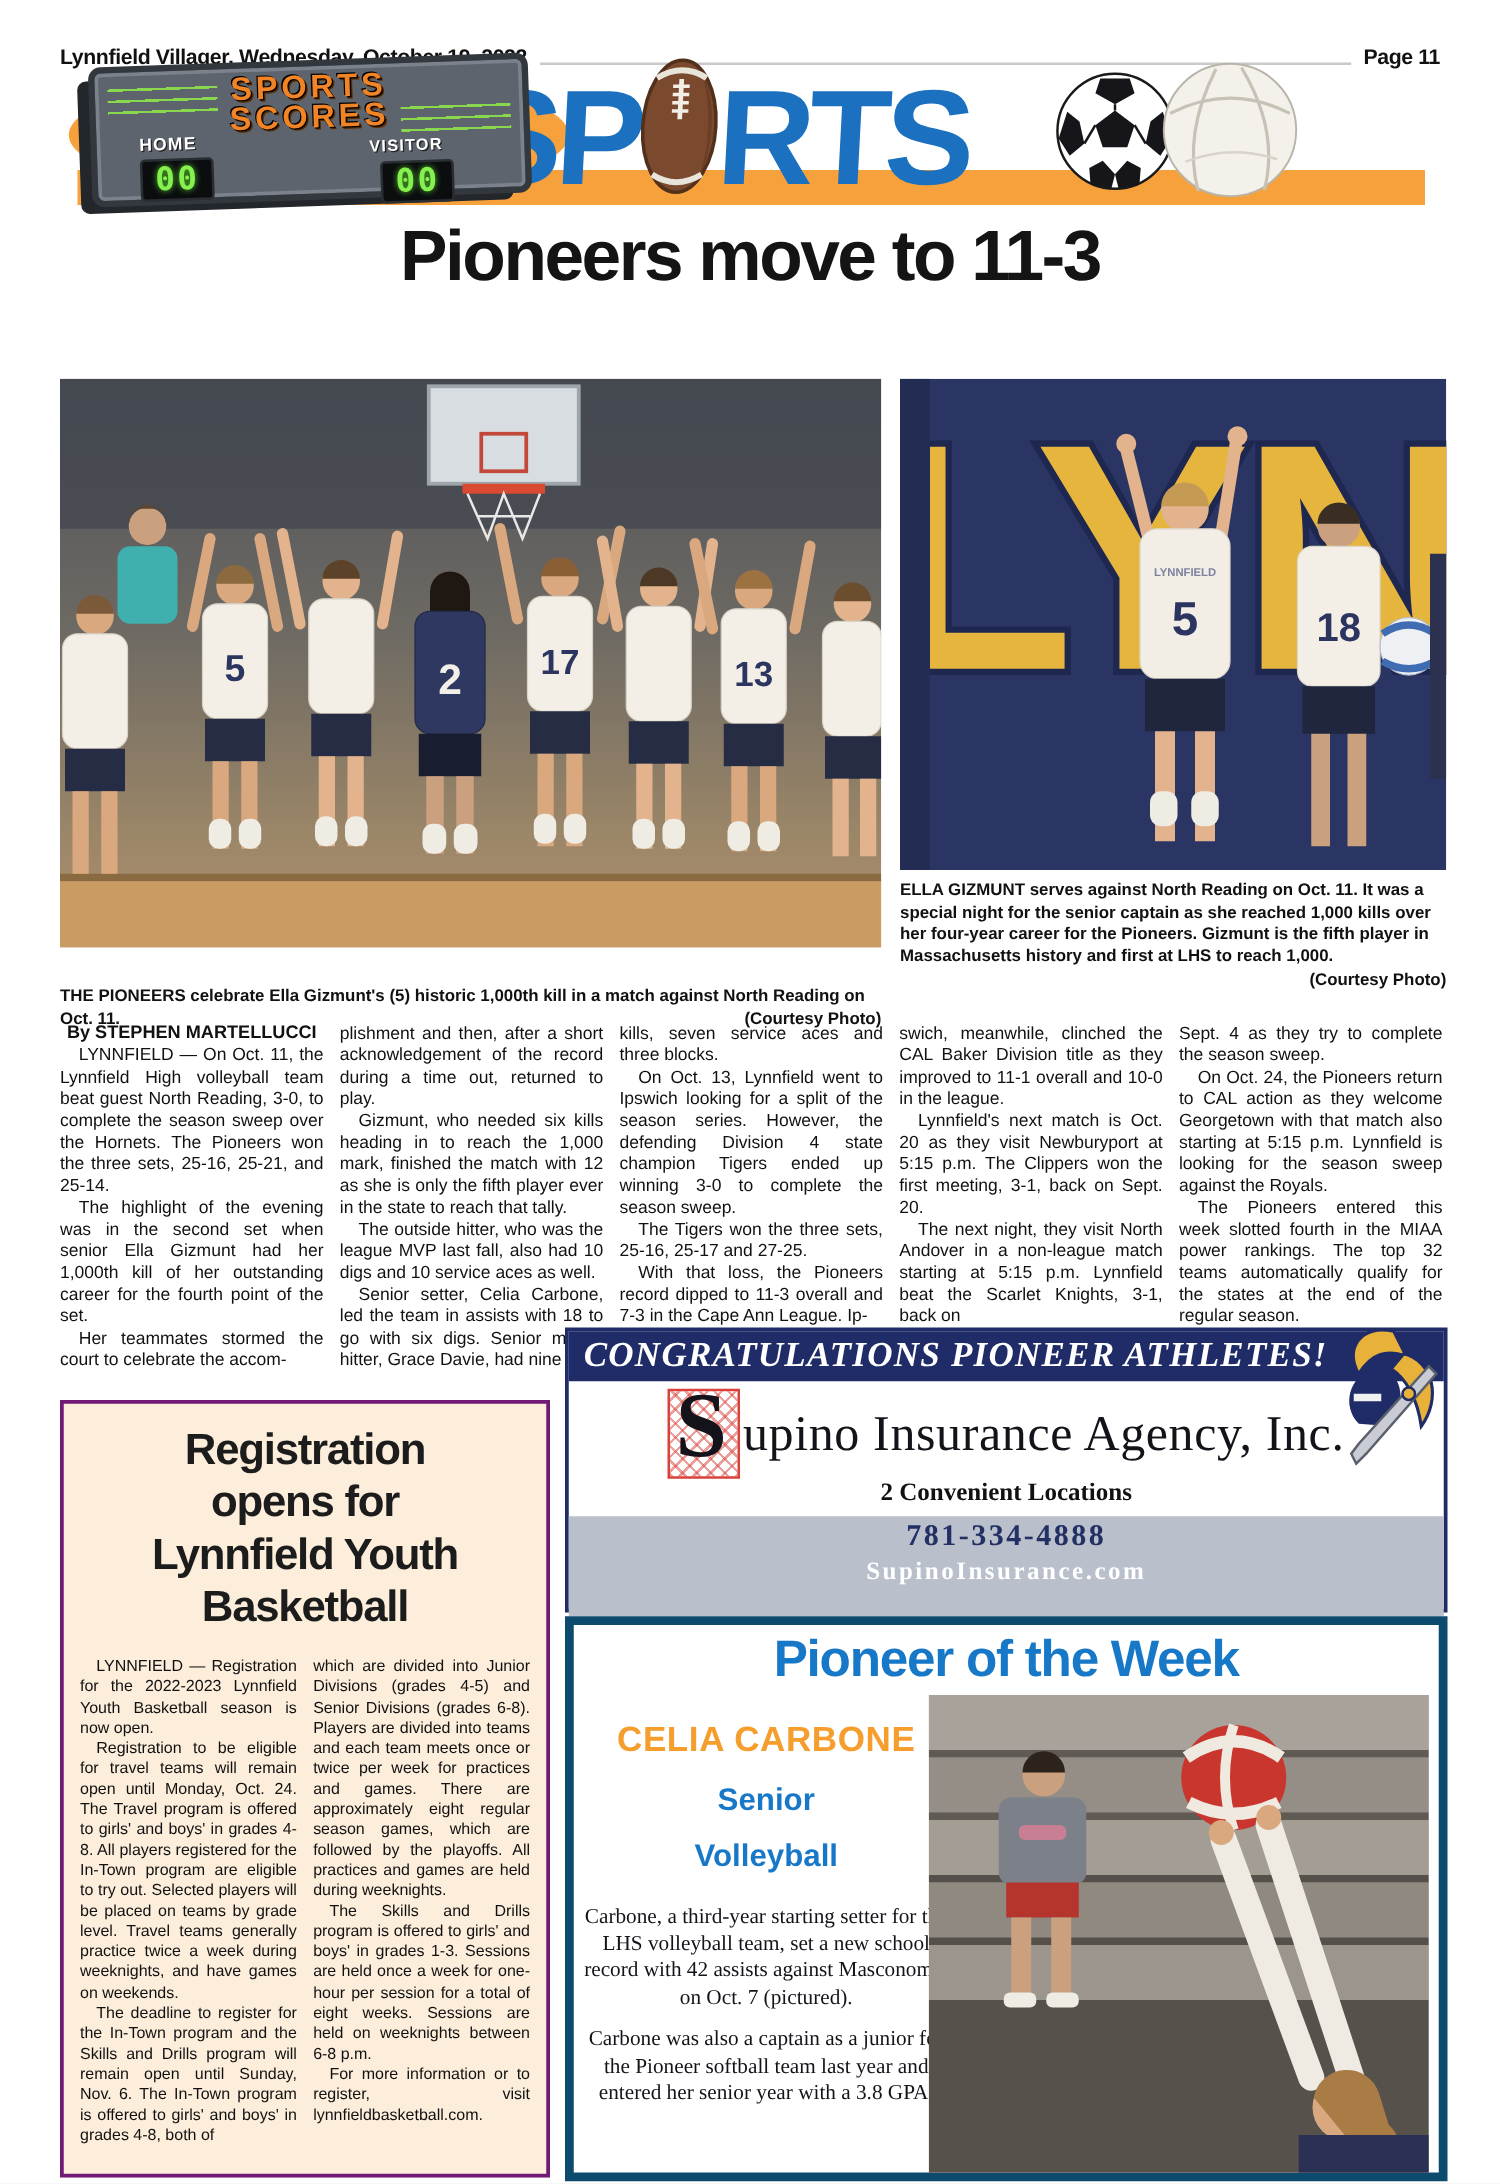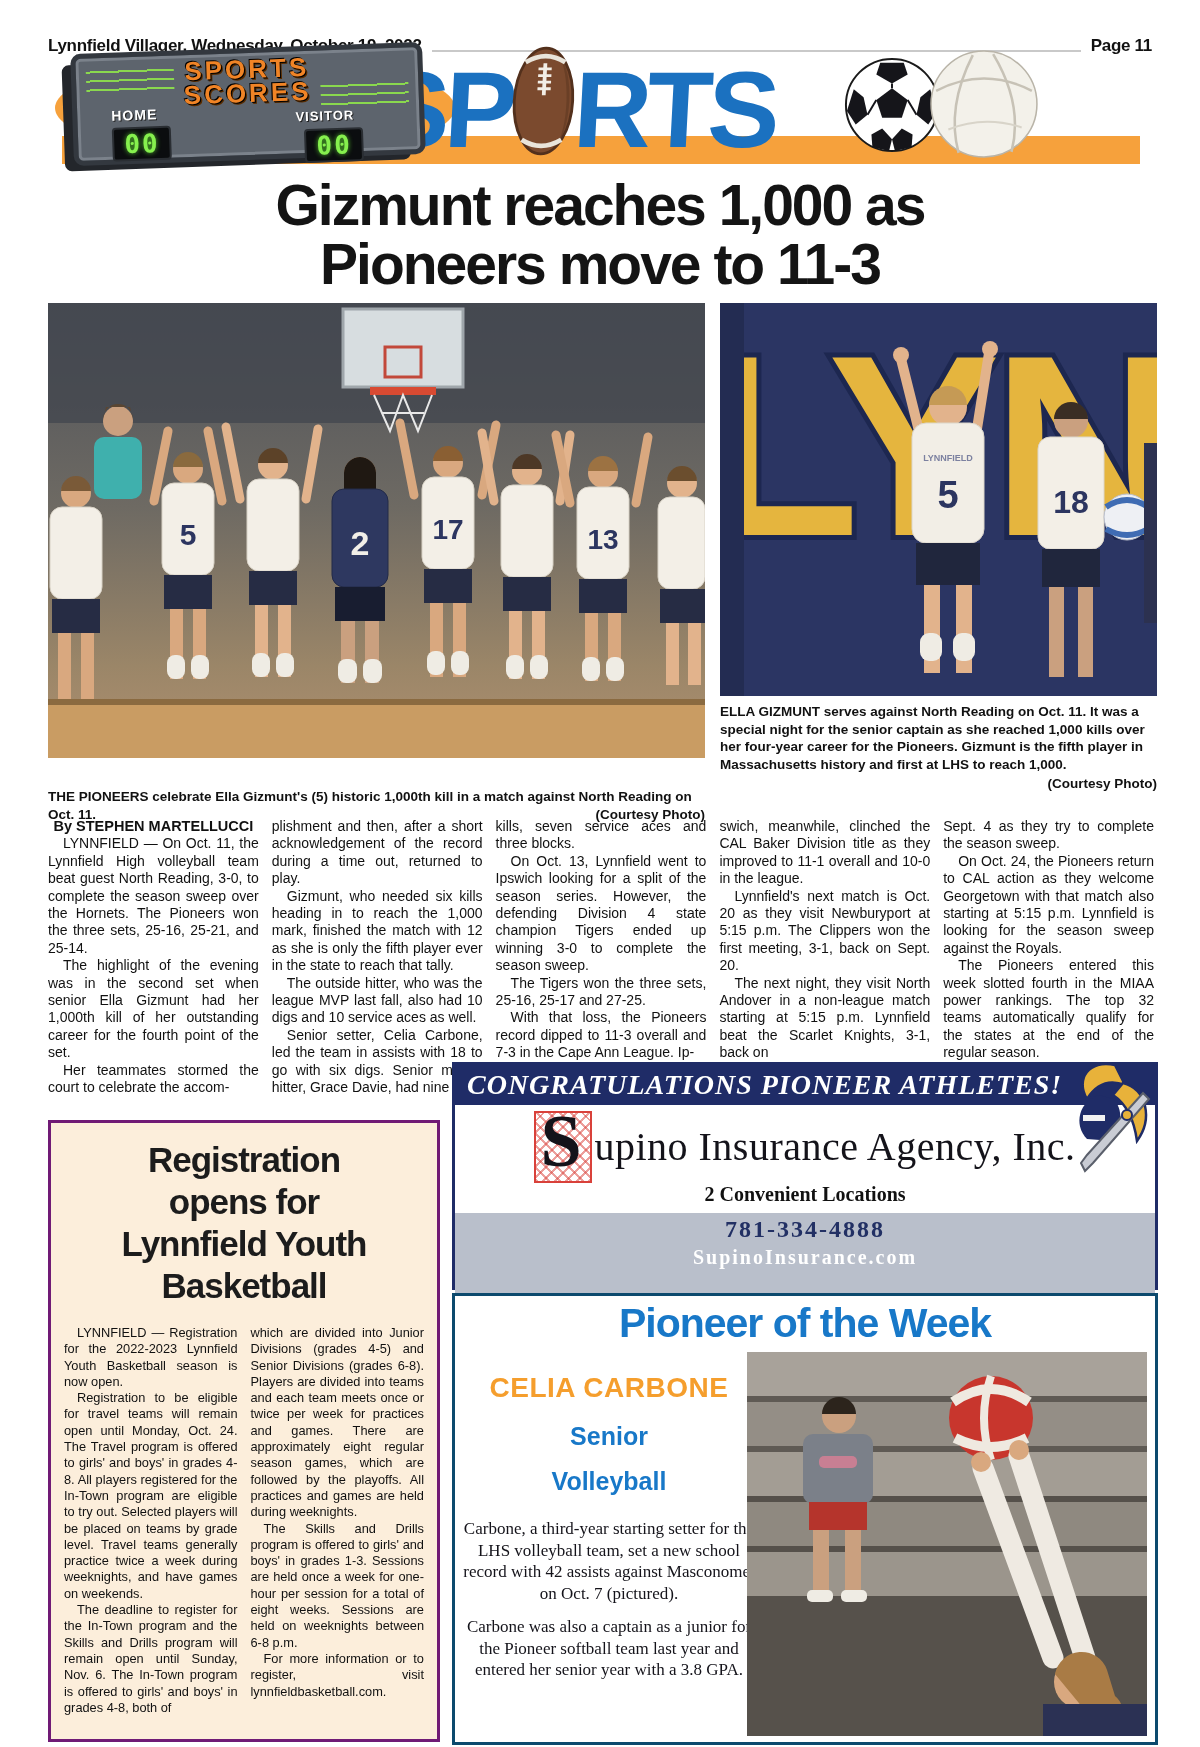--- a/index.html
+++ b/index.html
@@ -88,21 +88,21 @@
   .ad-locations{display:flex;justify-content:space-between;padding:0 16px;margin-top:5px;
       font-family:"Liberation Serif",serif;font-weight:bold;font-size:16.5px;}
   .ad-graybar{position:absolute;left:0;right:0;bottom:0;height:80px;background:#B9BFCB;text-align:center;}
   .ad-phone{font-family:"Liberation Serif",serif;font-weight:bold;font-size:24px;color:#223064;
       letter-spacing:2px;line-height:32px;}
   .ad-site{font-family:"Liberation Serif",serif;font-weight:bold;font-size:20px;color:#ffffff;
       letter-spacing:2px;line-height:24px;}
   .knight{position:absolute;right:-4px;top:-6px;z-index:4;}
   
   .pioneer{position:absolute;left:452px;top:1293px;width:706px;height:452px;box-sizing:border-box;
-      border:3px solid #0c4a6e;background:#fff;overflow:hidden;}
+      border:7px solid #0c4a6e;background:#fff;overflow:hidden;}
   .pow-title{margin-top:4px;text-align:center;font-weight:bold;font-size:41px;letter-spacing:-1px;
       color:#1878C8;line-height:46px;}
   .pow-left{position:absolute;left:8px;top:52px;width:292px;text-align:center;}
   .pow-name{margin-top:24px;font-weight:bold;font-size:28px;color:#F59E2D;letter-spacing:0.5px;}
   .pow-grade{margin-top:18px;font-weight:bold;font-size:25px;color:#1878C8;}
   .pow-sport{margin-top:16px;font-weight:bold;font-size:25px;color:#1878C8;}
   .pow-p{margin:22px 0 0 0;font-family:"Liberation Serif",serif;font-size:17px;line-height:21.5px;
       color:#14131a;text-align:center;}
   .pow-p + .pow-p{margin-top:12px;}
   .pow-photo{position:absolute;right:8px;top:56px;}
@@ -169,21 +169,20 @@
     <svg class="ball-icon volley-pos" width="112" height="112" viewBox="0 0 110 110">
       <circle cx="55" cy="55" r="52" fill="#f3f1ea" stroke="#b9b4a8" stroke-width="1.5"></circle>
       <path d="M8,42 Q55,18 102,42" stroke="#c7c2b6" stroke-width="2.5" fill="none"></path>
       <path d="M30,103 Q18,58 44,7" stroke="#c7c2b6" stroke-width="2.5" fill="none"></path>
       <path d="M82,102 Q94,56 64,6" stroke="#c7c2b6" stroke-width="2.5" fill="none"></path>
       <path d="M20,80 Q55,66 92,78" stroke="#d8d4c9" stroke-width="2" fill="none"></path>
     </svg>
   </div>
 
   <h1 class="headline">
-    <div>Gizmunt reaches 1,000 as</div>
     <div>Pioneers move to 11-3</div>
   </h1>
 
   <svg class="photo photo-left" width="657" height="455" viewBox="0 0 657 455">
     <defs>
       <linearGradient id="gym" x1="0" y1="0" x2="0" y2="1">
         <stop offset="0" stop-color="#4e525a"></stop>
           <stop offset="0.45" stop-color="#6e6a63"></stop>
         <stop offset="0.8" stop-color="#9b8668"></stop>
           <stop offset="1" stop-color="#b09070"></stop>

